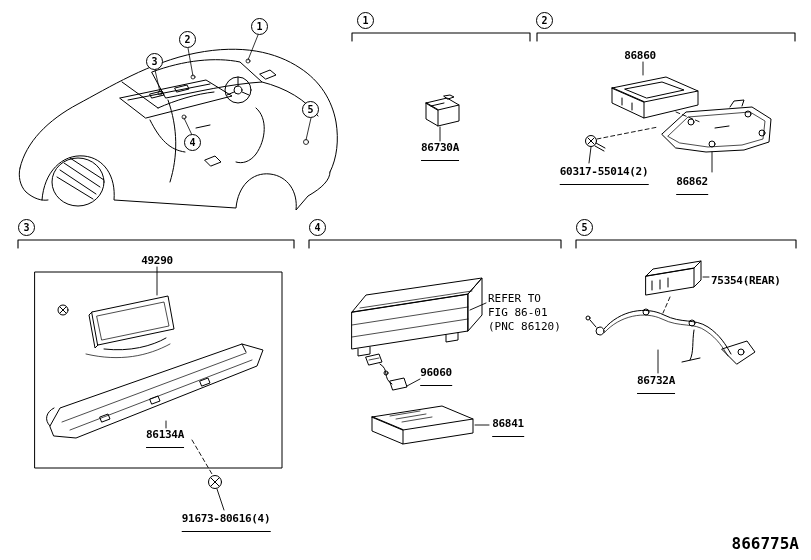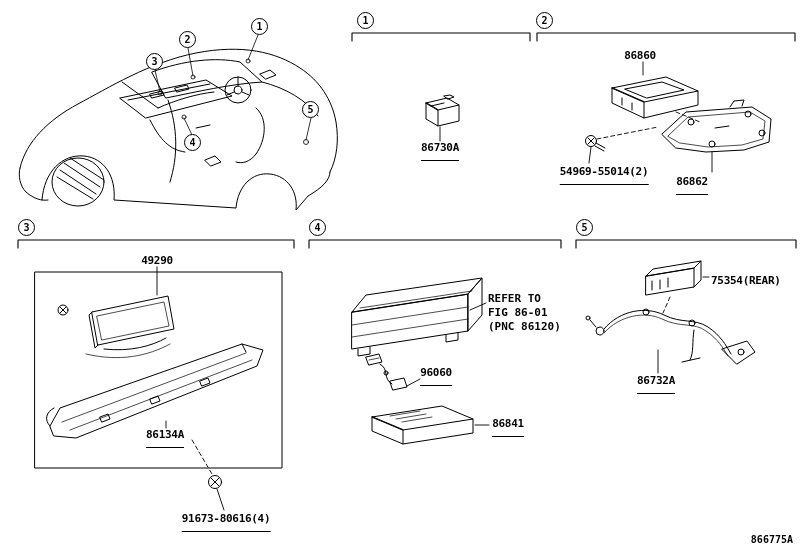--- a/index.html
+++ b/index.html
@@ -14,22 +14,22 @@
   }
   .lbl.center { transform:translateX(-50%); }
   .lbl.plain { cursor:default; }
   .u { border-bottom:1.4px solid #000; padding-bottom:6px; }
   .callout {
     position:absolute; width:17px; height:17px; border:1.4px solid #000;
     border-radius:50%; box-sizing:border-box; display:flex; align-items:center;
     justify-content:center; font-size:10px; font-weight:bold; color:#000;
     background:#fff; cursor:pointer;
   }
-  .note { position:absolute; font-weight:bold; font-size:11px; line-height:14px; color:#000; white-space:nowrap; }
-  .figid { position:absolute; right:18px; top:534px; font-weight:bold; font-size:10px; color:#000; }
+  .note { position:absolute; font-weight:normal; font-size:11px; line-height:14px; color:#000; white-space:nowrap; }
+  .figid { position:absolute; right:12px; top:534px; font-weight:bold; font-size:16px; color:#000; }
 </style>
 </head>
 <body>
 
 <div class="stage">
 
   <svg class="art" width="811" height="560" viewBox="0 0 811 560" fill="none" stroke="#000" stroke-width="1" stroke-linecap="round" stroke-linejoin="round">
 
     <g>
       <path d="M20,168 C26,142 48,120 78,104 C108,88 150,62 196,53 C242,44 276,52 300,68 C320,81 332,100 336,122 C339,140 337,158 330,172"></path>
@@ -207,21 +207,21 @@
   <div class="callout" style="left:309px;top:219px">
       <span>4</span>
     </div>
   <div class="callout" style="left:576px;top:219px">
       <span>5</span>
     </div>
 
   <div class="lbl center" style="left:440px;top:142px"><span class="u">86730A</span></div>
 
   <div class="lbl center plain" style="left:640px;top:50px"><span>86860</span></div>
-  <div class="lbl center" style="left:604px;top:166px"><span class="u">54969-55014(2)</span></div>
+  <div class="lbl center" style="left:604px;top:166px"><span class="u">60317-55014(2)</span></div>
   <div class="lbl center" style="left:692px;top:176px"><span class="u">86862</span></div>
 
   <div class="lbl center plain" style="left:157px;top:255px"><span>49290</span></div>
   <div class="lbl center" style="left:165px;top:429px"><span class="u">86134A</span></div>
   <div class="lbl center" style="left:226px;top:513px"><span class="u">91673-80616(4)</span></div>
 
   <div class="note" style="left:488px;top:292px">
     <div>REFER TO</div>
     <div>FIG 86-01</div>
     <div>(PNC 86120)</div>

